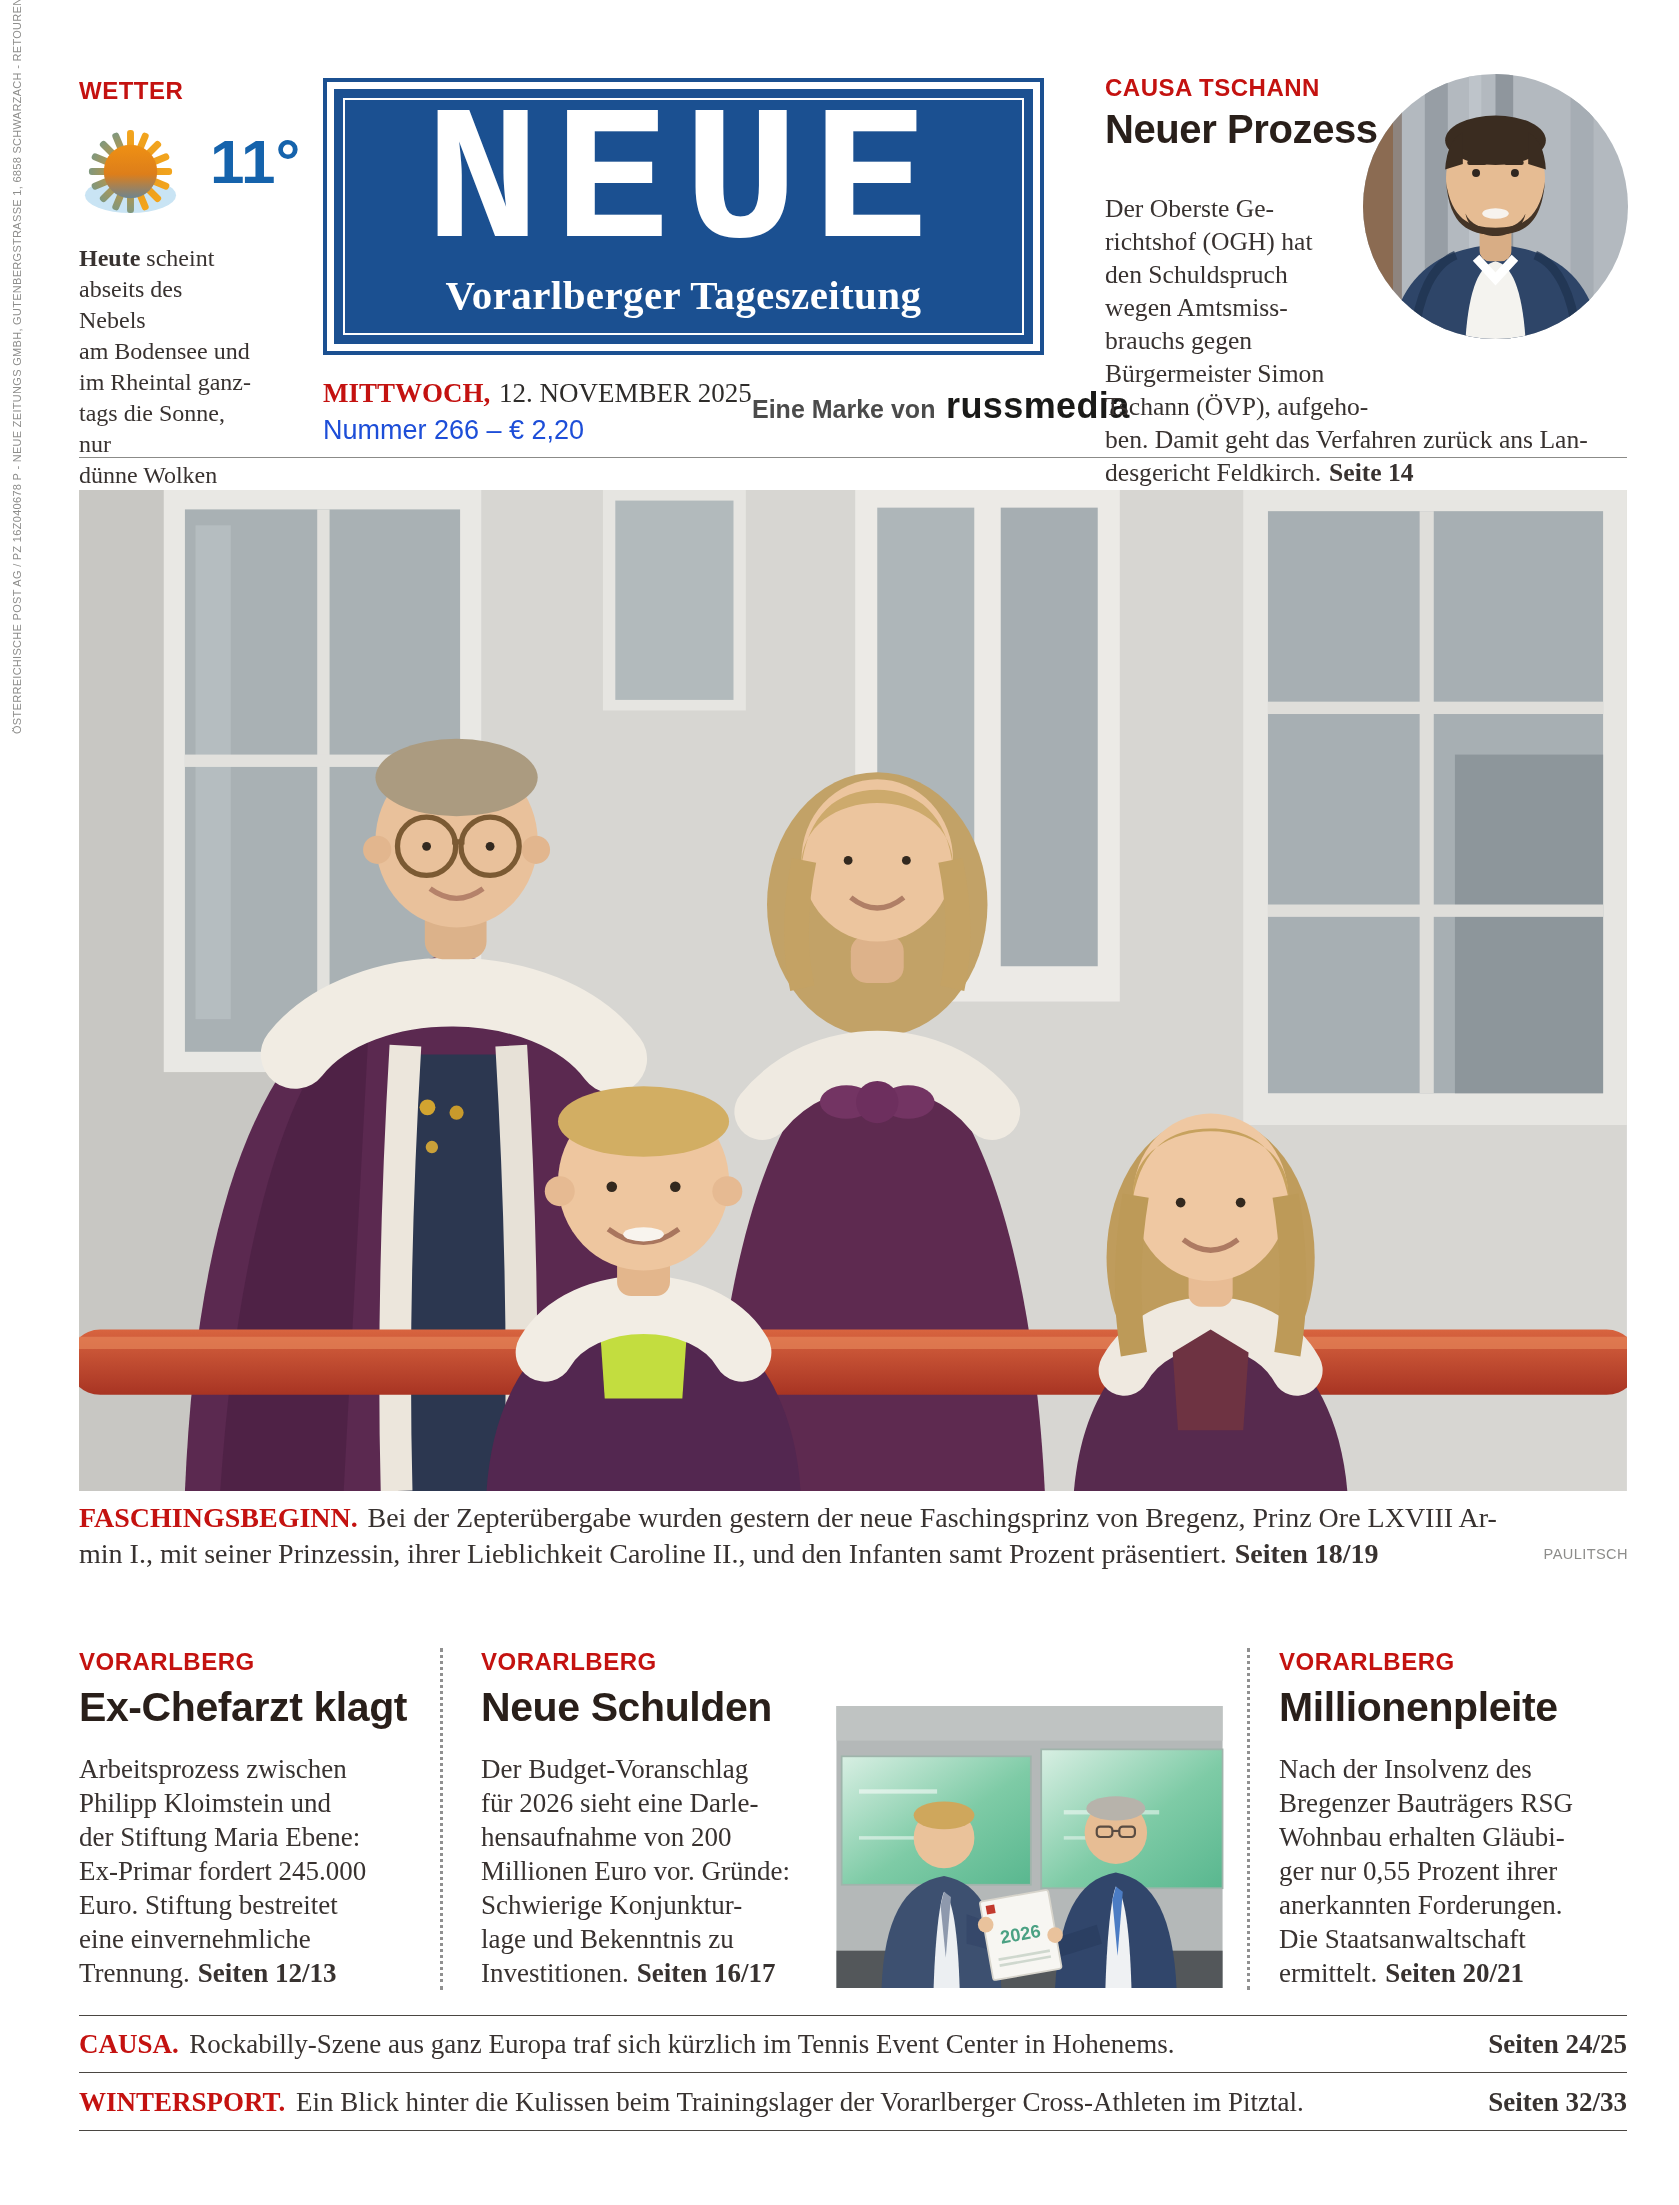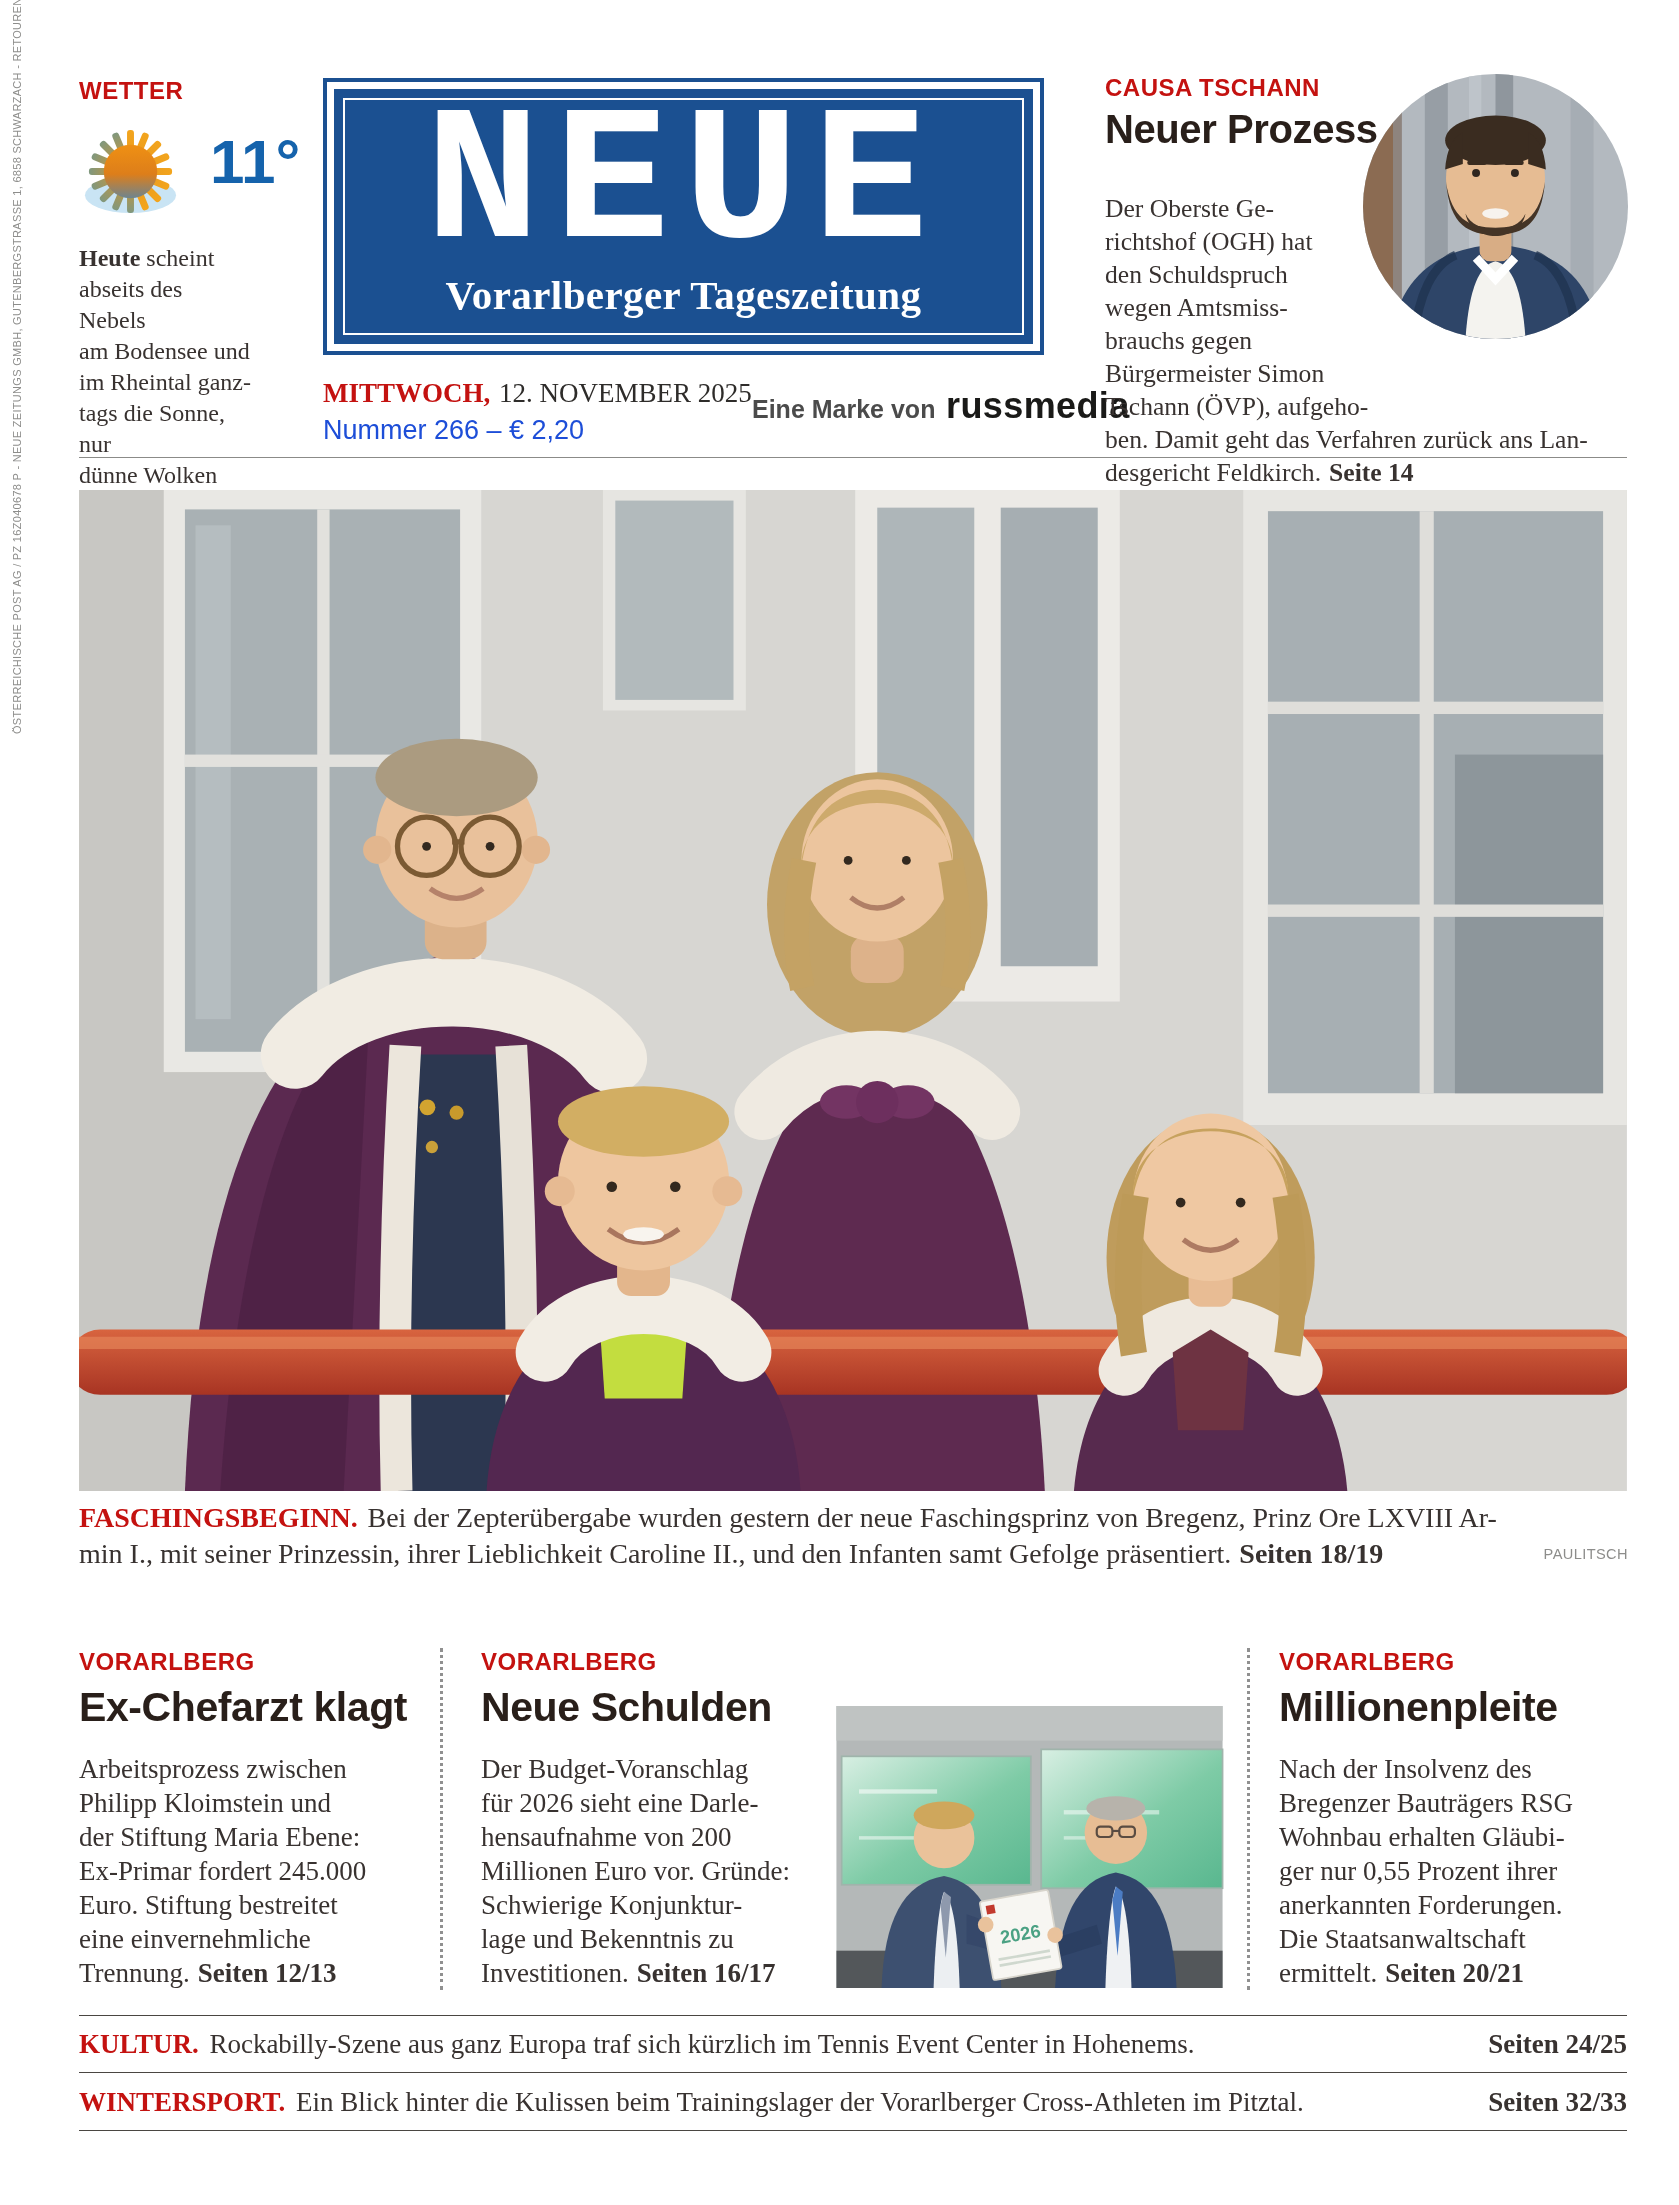--- a/index.html
+++ b/index.html
@@ -282,21 +282,21 @@
       <path d="M1368,800 C1378,860 1380,920 1370,980" stroke="#bd9a58" stroke-width="30" fill="none"></path>
       <circle cx="1249" cy="808" r="5.5" fill="#33291f"></circle>
       <circle cx="1317" cy="808" r="5.5" fill="#33291f"></circle>
       <path d="M1252,850 Q1283,874 1314,850" stroke="#ad7a62" stroke-width="6" fill="none"></path>
     </g>
   </svg>
 
 
   <div class="abs caption">
     <span class="capkick">FASCHINGSBEGINN.</span><span class="preline">Bei der Zepterübergabe wurden gestern der neue Faschingsprinz von Bregenz, Prinz Ore LXVIII Ar-
-min I., mit seiner Prinzessin, ihrer Lieblichkeit Caroline II., und den Infanten samt Gefolge präsentiert.</span><span class="b ref">Seiten 18/19</span>
+min I., mit seiner Prinzessin, ihrer Lieblichkeit Caroline II., und den Infanten samt Prozent präsentiert.</span><span class="b ref">Seiten 18/19</span>
   </div>
   <div class="abs credit">PAULITSCH</div>
 
   <div class="abs kicker colkick c1">VORARLBERG</div>
   <div class="abs colhead c1">Ex-Chefarzt klagt</div>
   <div class="abs colbody c1">
     <span class="preline">Arbeitsprozess zwischen
 Philipp Kloimstein und
 der Stiftung Maria Ebene:
 Ex-Primar fordert 245.000
@@ -370,21 +370,21 @@
 Bregenzer Bauträgers RSG
 Wohnbau erhalten Gläubi-
 ger nur 0,55 Prozent ihrer
 anerkannten Forderungen.
 Die Staatsanwaltschaft
 ermittelt.</span><span class="b ref">Seiten 20/21</span>
   </div>
 
   <div class="abs rule r1"></div>
   <div class="abs brow row1">
-    <span class="bkick">KULTUR.</span>
+    <span class="bkick">CAUSA.</span>
     <span>Rockabilly-Szene aus ganz Europa traf sich kürzlich im Tennis Event Center in Hohenems.</span>
     <span class="bref">Seiten 24/25</span>
   </div>
   <div class="abs rule r2"></div>
   <div class="abs brow row2">
     <span class="bkick">WINTERSPORT.</span>
     <span>Ein Blick hinter die Kulissen beim Trainingslager der Vorarlberger Cross-Athleten im Pitztal.</span>
     <span class="bref">Seiten 32/33</span>
   </div>
   <div class="abs rule r3"></div>

